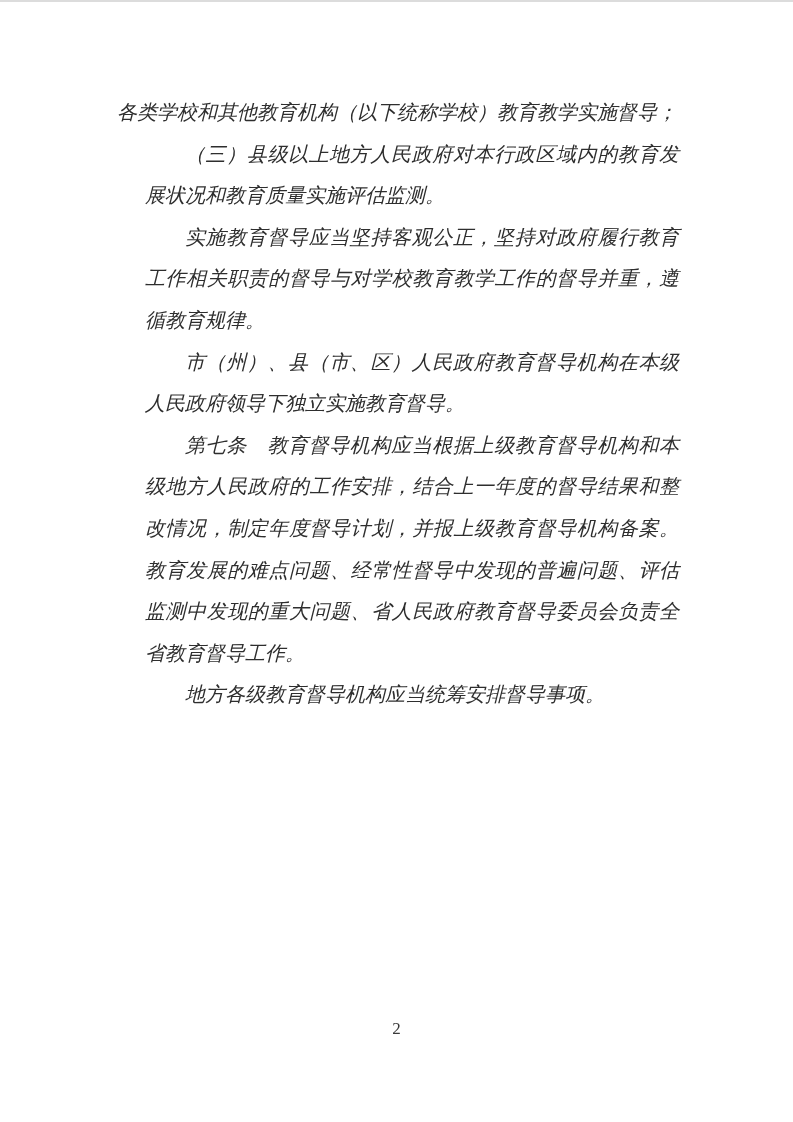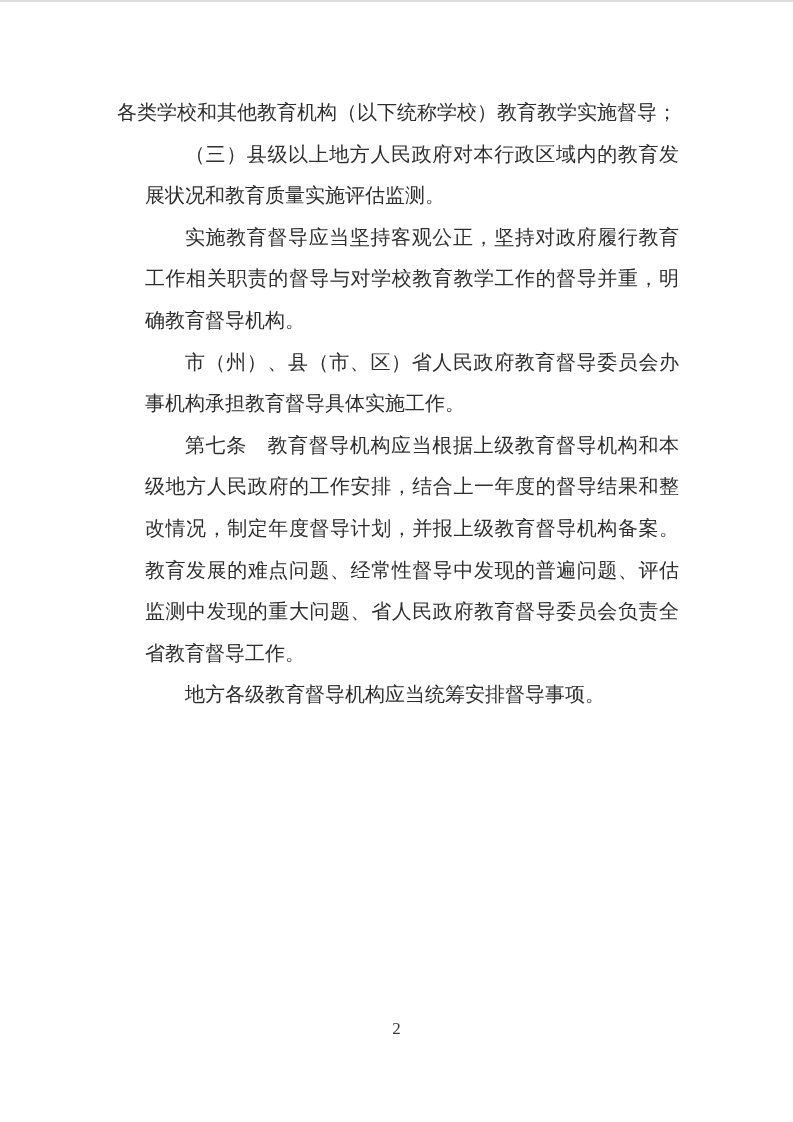--- a/index.html
+++ b/index.html
@@ -28,20 +28,21 @@
     left: 117px;
     width: 562px;
     color: #2e2e2e;
     font-size: 20px;
     line-height: 41.6px;
     text-align: justify;
   }
   .para {
     margin: 0;
     padding: 0;
+    font-style: italic;
   }
   .para.indent {
     text-indent: 2em;
     margin-left: 28px;
   }
   .page-number {
     position: absolute;
     top: 1018px;
     left: 0;
     width: 793px;
@@ -52,19 +53,19 @@
   }
 </style>
 </head>
 <body>
 
 <div class="page-top-line"></div>
 
 <div class="doc-body">
   <p class="para">各类学校和其他教育机构（以下统称学校）教育教学实施督导；</p>
   <p class="para indent">（三）县级以上地方人民政府对本行政区域内的教育发展状况和教育质量实施评估监测。</p>
-  <p class="para indent">实施教育督导应当坚持客观公正，坚持对政府履行教育工作相关职责的督导与对学校教育教学工作的督导并重，明确教育督导机构。</p>
-  <p class="para indent">市（州）、县（市、区）省人民政府教育督导委员会办事机构承担教育督导具体实施工作。</p>
+  <p class="para indent">实施教育督导应当坚持客观公正，坚持对政府履行教育工作相关职责的督导与对学校教育教学工作的督导并重，遵循教育规律。</p>
+  <p class="para indent">市（州）、县（市、区）人民政府教育督导机构在本级人民政府领导下独立实施教育督导。</p>
   <p class="para indent">第七条　教育督导机构应当根据上级教育督导机构和本级地方人民政府的工作安排，结合上一年度的督导结果和整改情况，制定年度督导计划，并报上级教育督导机构备案。教育发展的难点问题、经常性督导中发现的普遍问题、评估监测中发现的重大问题、省人民政府教育督导委员会负责全省教育督导工作。</p>
   <p class="para indent">地方各级教育督导机构应当统筹安排督导事项。</p>
 </div>
 
 <div class="page-number">2</div>
 
 </body></html>

